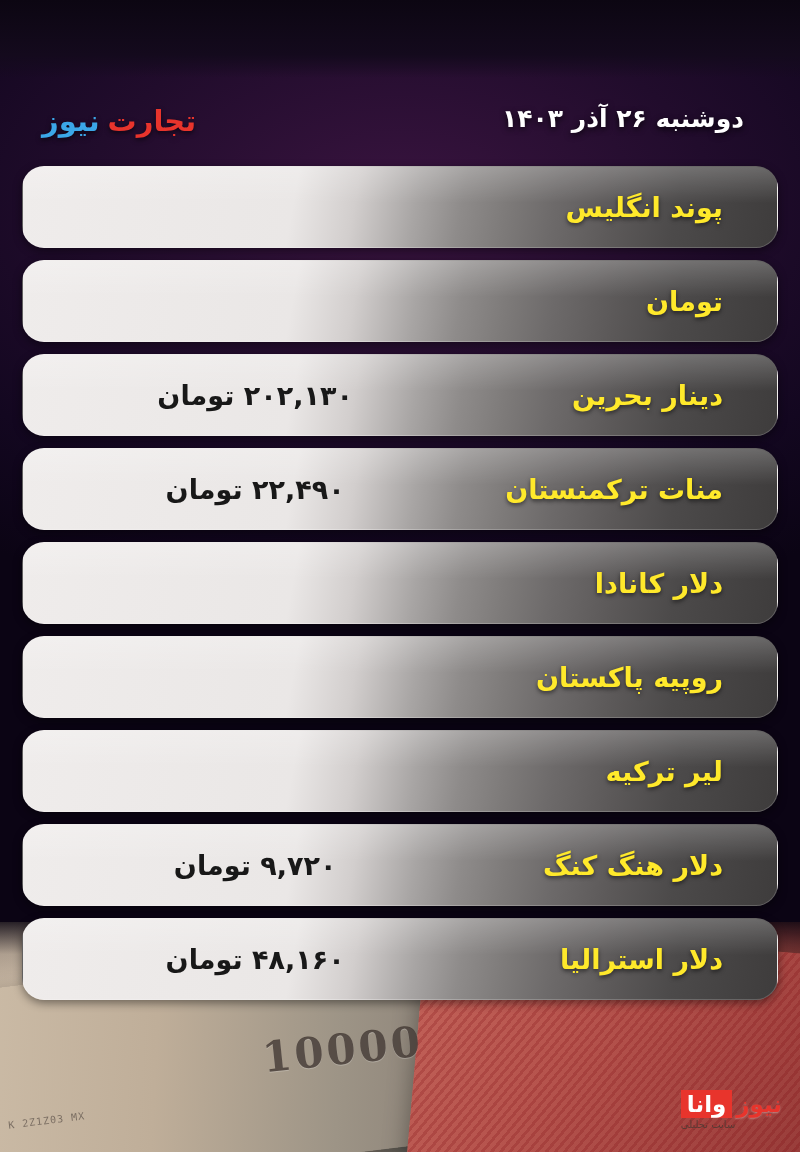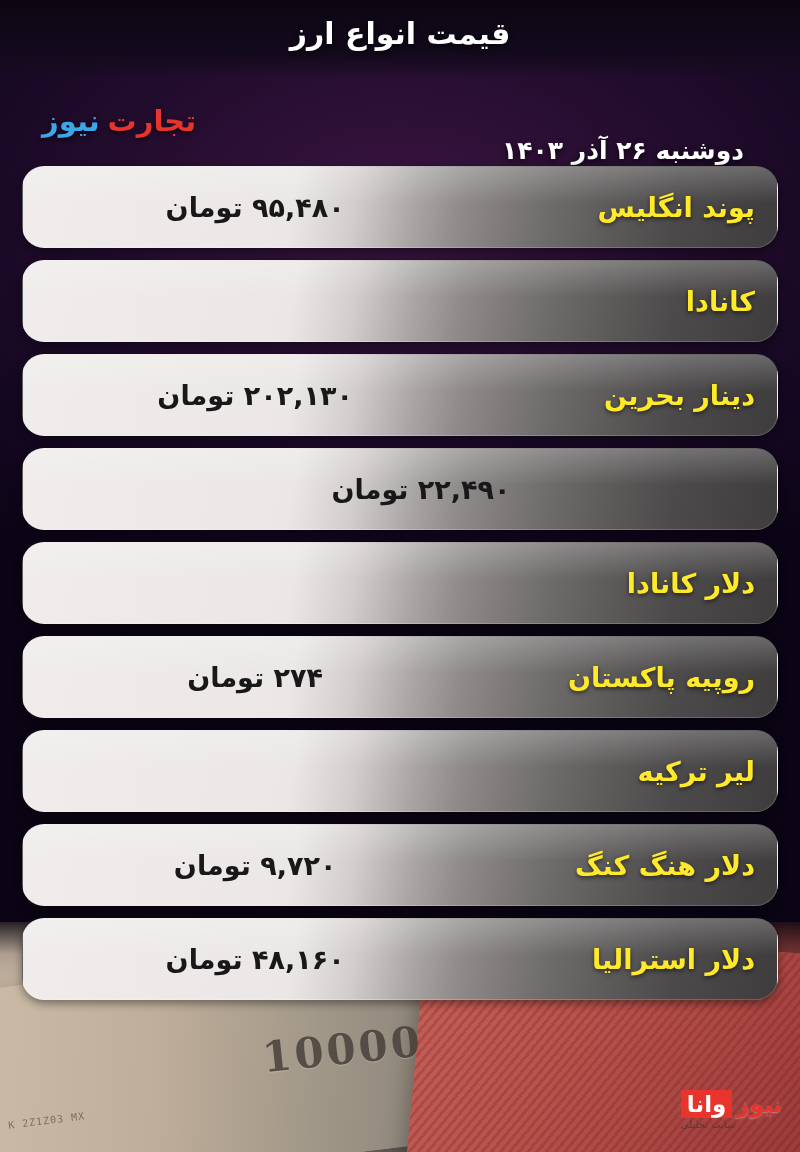--- a/index.html
+++ b/index.html
@@ -100,21 +100,20 @@
 
   .date-line {
     position: absolute;
     top: 104px;
     right: 56px;
     font-size: 25px;
     font-weight: 700;
     color: #ffffff;
     text-shadow: 0 2px 6px rgba(0,0,0,0.8);
     z-index: 6;
-    margin-top: 32px;
   }
 
   
   .brand {
     position: absolute;
     top: 104px;
     left: 42px;
     display: flex;
     align-items: baseline;
     gap: 8px;
@@ -180,21 +179,21 @@
   .row::after {
     content: "";
     position: absolute;
     inset: 0;
     background: linear-gradient(180deg, rgba(255,255,255,0.22) 0%, rgba(255,255,255,0) 45%);
     pointer-events: none;
   }
   .row-name {
     width: 44%;
     text-align: right;
-    padding-right: 22px;
+    padding-right: 54px;
     font-size: 27px;
     font-weight: 700;
     color: #ffe92b;
     text-shadow: 0 2px 4px rgba(0,0,0,0.55);
     z-index: 2;
   }
   .row-price {
     flex: 1;
     text-align: center;
     padding-left: 42px;
@@ -249,56 +248,54 @@
 <div class="poster">
 
   <div class="banknotes">
     <div class="note-number">10000</div>
     <div class="note-micro">K 2Z1Z03 MX</div>
   </div>
 
   <div class="watermark">تجارت نیوز</div>
 
   <div class="header-band"></div>
-  <div class="main-title">قیمت انواع ارز</div>
 
   <div class="date-line">دوشنبه ۲۶ آذر ۱۴۰۳</div>
 
   <div class="brand">
     <span class="brand-part1">تجارت</span>
     <span class="brand-part2">نیوز</span>
   </div>
 
   <div class="rows">
 
     <div class="row">
       <div class="row-name">پوند انگلیس</div>
-      <div class="row-price">۹۵,۴۸۰ تومان</div>
-    </div>
-
-    <div class="row">
-      <div class="row-name">کانادا</div>
+    </div>
+
+    <div class="row">
+      <div class="row-name">تومان</div>
     </div>
 
     <div class="row">
       <div class="row-name">دینار بحرین</div>
       <div class="row-price">۲۰۲,۱۳۰ تومان</div>
     </div>
 
     <div class="row">
+      <div class="row-name">منات ترکمنستان</div>
       <div class="row-price">۲۲,۴۹۰ تومان</div>
     </div>
 
     <div class="row">
       <div class="row-name">دلار کانادا</div>
     </div>
 
     <div class="row">
       <div class="row-name">روپیه پاکستان</div>
-      <div class="row-price">۲۷۴ تومان</div>
     </div>
 
     <div class="row">
       <div class="row-name">لیر ترکیه</div>
     </div>
 
     <div class="row">
       <div class="row-name">دلار هنگ کنگ</div>
       <div class="row-price">۹,۷۲۰ تومان</div>
     </div>

